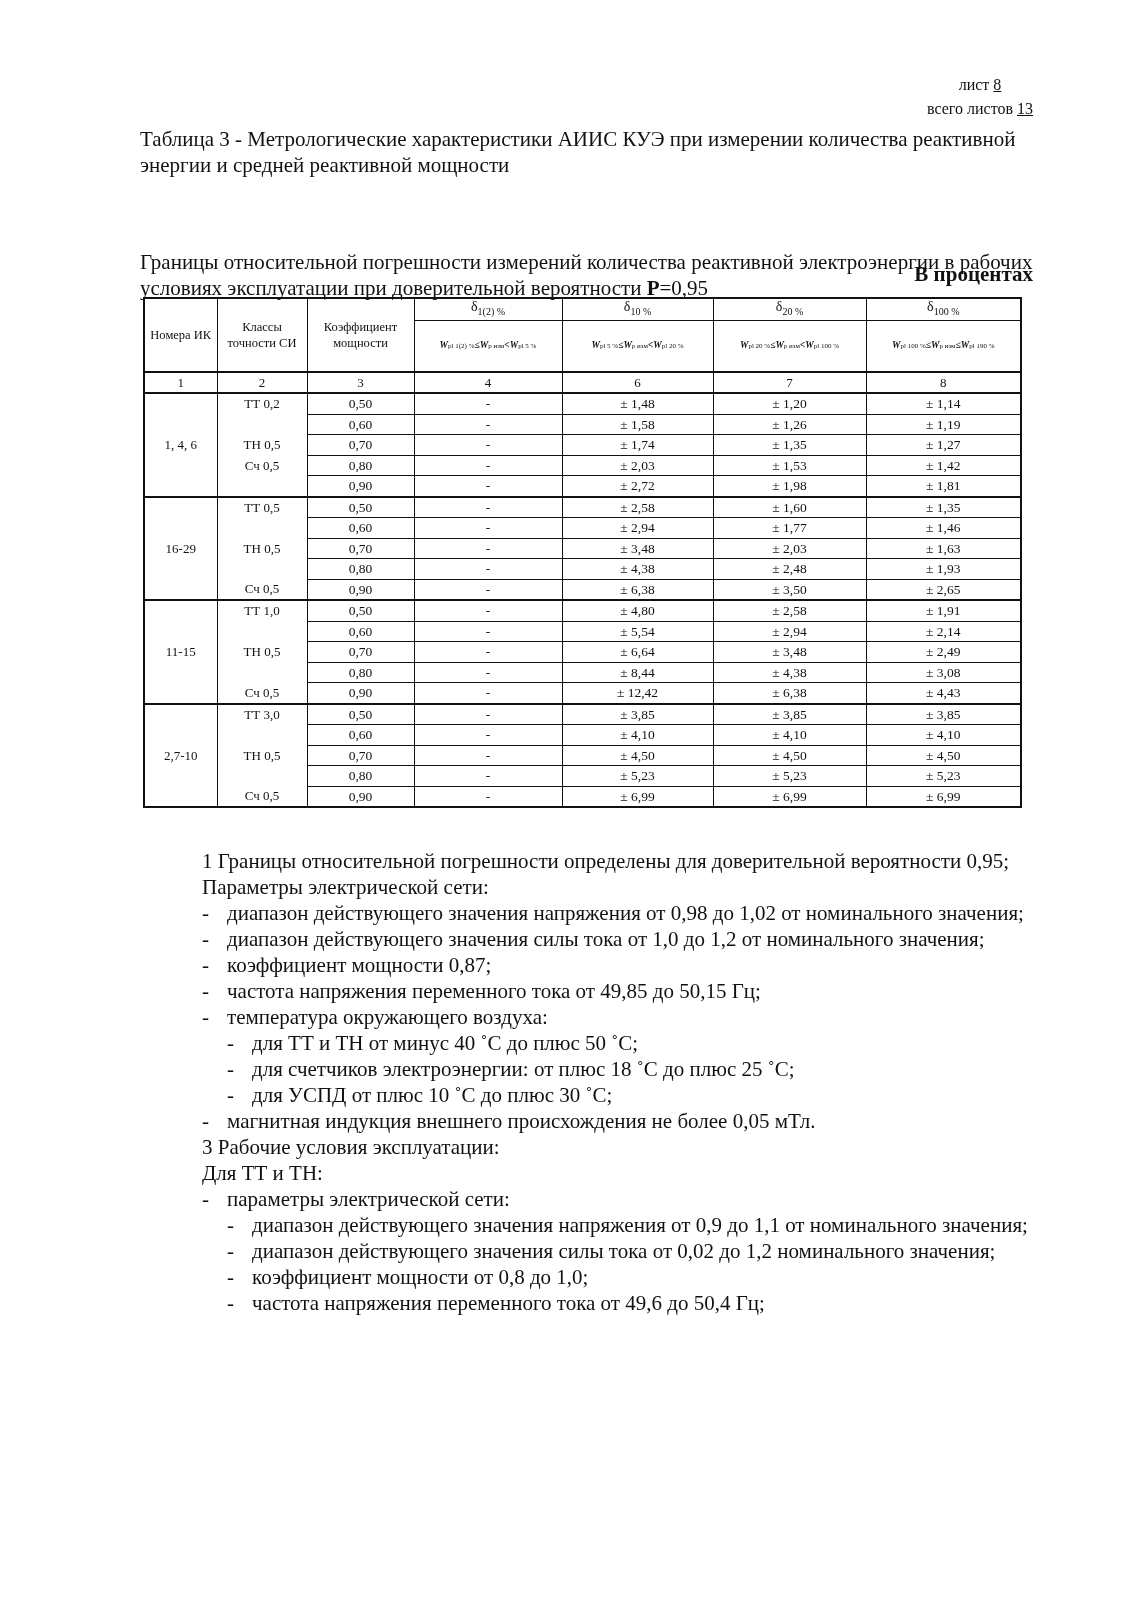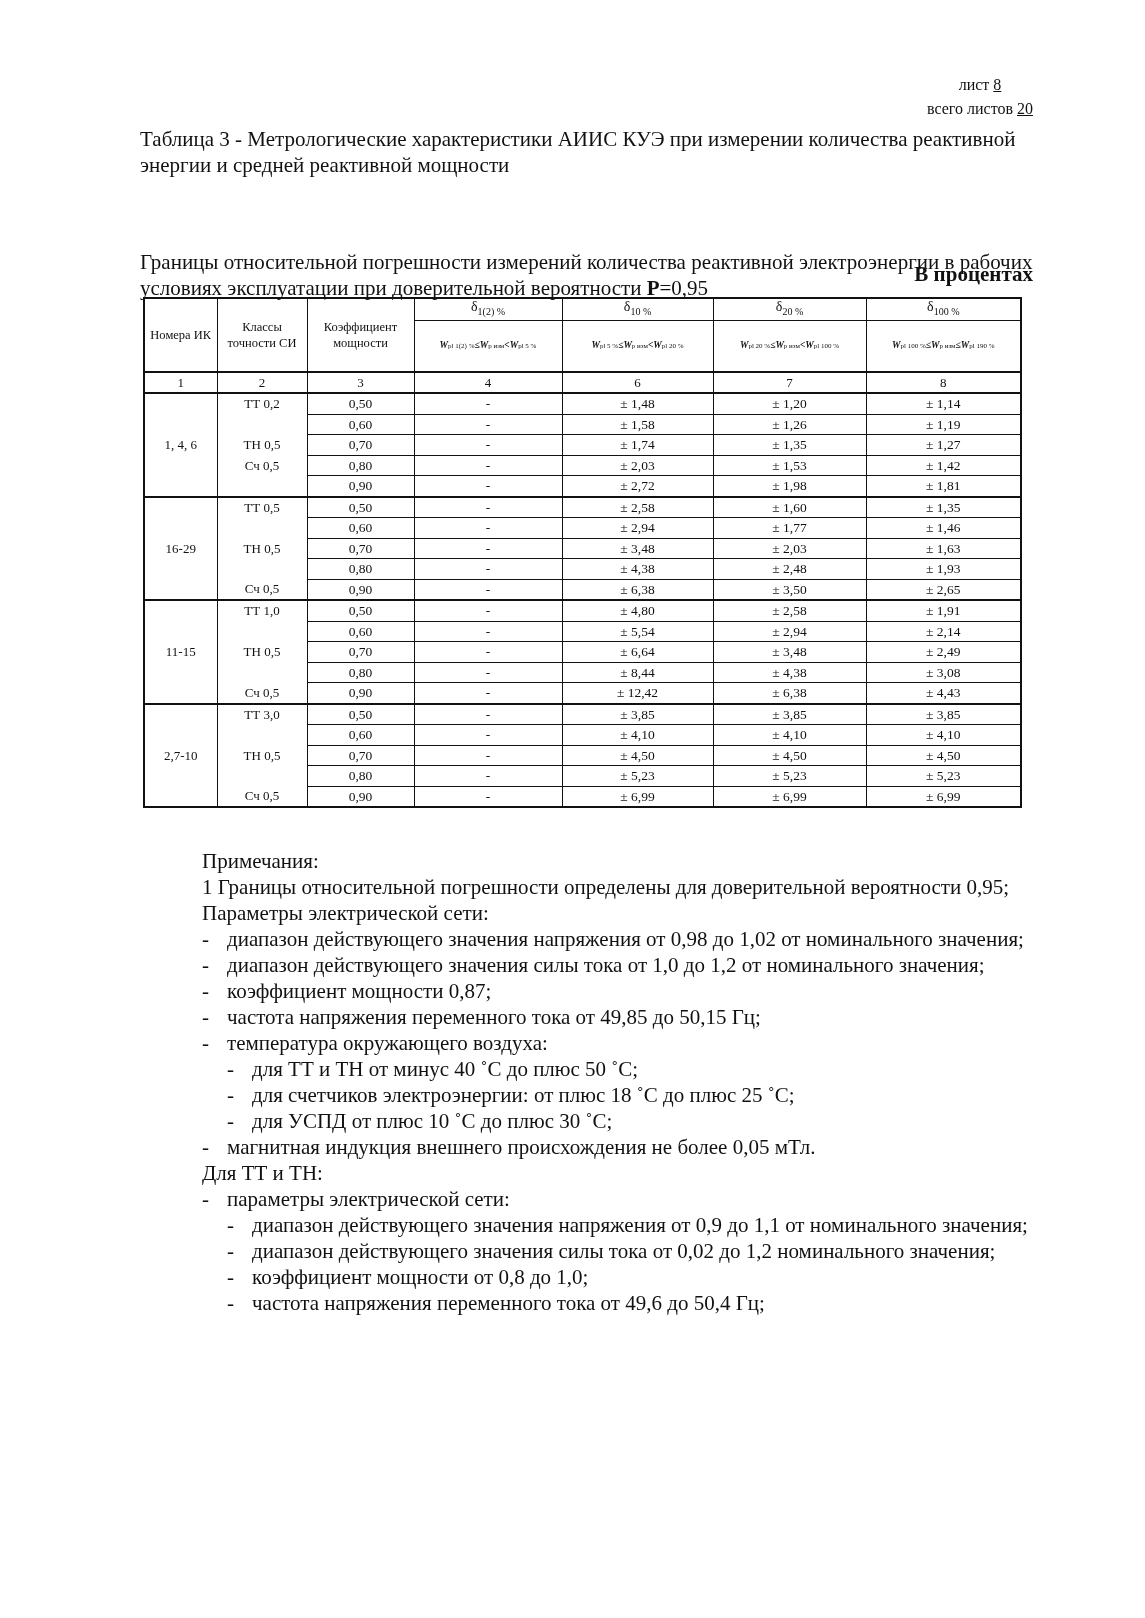--- a/index.html
+++ b/index.html
@@ -36,21 +36,21 @@
 </head>
 <body>
 
 <div class="abs sheet">
   <div>
     <span>лист</span>
     <u>8</u>
   </div>
   <div>
     <span>всего листов</span>
-    <u>20</u>
+    <u>13</u>
   </div>
 </div>
 
 <div class="abs title">Таблица 3 - Метрологические характеристики АИИС КУЭ при измерении количества реактивной энергии и средней реактивной мощности</div>
 
 <div class="abs para">
   <span>Границы относительной погрешности измерений количества реактивной электроэнергии в рабочих условиях эксплуатации при доверительной вероятности </span><b>P</b><span>=0,95</span>
 </div>
 
 <div class="abs unit">В процентах</div>
@@ -251,21 +251,20 @@
         <td class="valcell">0,90</td>
         <td class="valcell">-</td>
         <td class="valcell">± 6,99</td>
         <td class="valcell">± 6,99</td>
         <td class="valcell">± 6,99</td>
       </tr>
     </tbody>
 </table>
 
 <div class="abs notes">
-  <div class="line">Примечания:</div>
   <div class="line">1 Границы относительной погрешности определены для доверительной вероятности 0,95;</div>
   <div class="line">Параметры электрической сети:</div>
   <div id="n2items">
       <div class="item">
         <span class="dash">-</span>
         <span class="txt">диапазон действующего значения напряжения от 0,98 до 1,02 от номинального значения;</span>
       </div>
       <div class="item">
         <span class="dash">-</span>
         <span class="txt">диапазон действующего значения силы тока от 1,0 до 1,2 от номинального значения;</span>
@@ -294,20 +293,21 @@
       </div>
       <div class="item l2">
         <span class="dash">-</span>
         <span class="txt">для УСПД от плюс 10 ˚С до плюс 30 ˚С;</span>
       </div>
     </div>
   <div class="item">
       <span class="dash">-</span>
       <span class="txt">магнитная индукция внешнего происхождения не более 0,05 мТл.</span>
     </div>
+  <div class="line">3 Рабочие условия эксплуатации:</div>
   <div class="line">Для ТТ и ТН:</div>
   <div class="item">
       <span class="dash">-</span>
       <span class="txt">параметры электрической сети:</span>
     </div>
   <div id="n3items">
       <div class="item l2">
         <span class="dash">-</span>
         <span class="txt">диапазон действующего значения напряжения от 0,9 до 1,1 от номинального значения;</span>
       </div>

